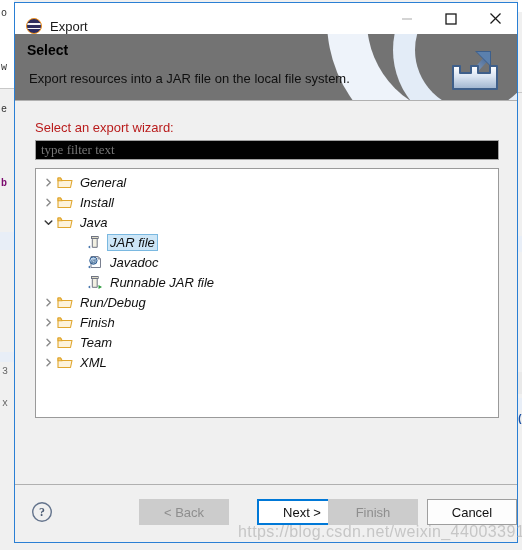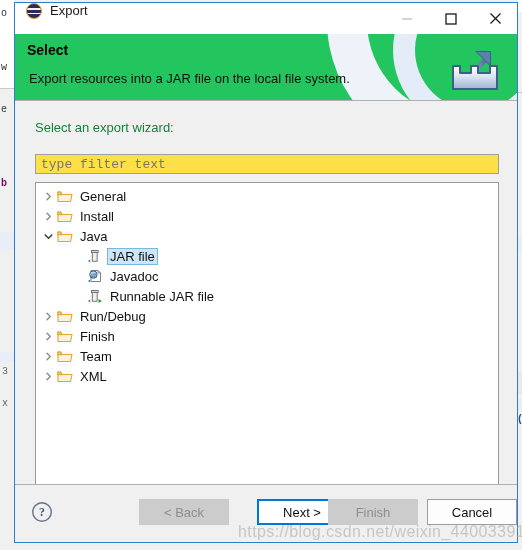--- a/index.html
+++ b/index.html
@@ -46,21 +46,21 @@
     box-sizing: border-box;
     display: flex;
     flex-direction: column;
   }
 
   
   #titlebar {
     height: 31px;
     background: #ffffff;
     display: flex;
-    align-items: flex-start;
+    align-items: flex-end;
     flex: 0 0 auto;
     position: relative;
   }
   #app-icon {
     margin-left: 11px;
     width: 16px; height: 16px;
     position: relative;
     flex: 0 0 auto;
   }
   #app-icon .ball {
@@ -99,21 +99,21 @@
     width: 44px; height: 31px;
     display: flex; align-items: center; justify-content: center;
     cursor: default;
   }
   .win-btn svg { display: block; }
 
   
   #banner {
     flex: 0 0 auto;
     height: 66px;
-    background: #22c55e;
+    background: #737373;
     position: relative;
     border-bottom: 1px solid #b0b0b0;
     overflow: hidden;
   }
   #banner-arc1, #banner-arc2, #banner-arc3 {
     position: absolute;
     border-radius: 50%;
     background: transparent;
   }
   #banner-arc1 {
@@ -148,44 +148,45 @@
   
   #body {
     flex: 1 1 auto;
     background: #f0f0f0;
     position: relative;
   }
   #label-select {
     position: absolute;
     left: 20px; top: 19px;
     font-size: 13px;
-    color: #15803d;
+    color: #b91c1c;
   }
   #filter-input {
     position: absolute;
-    left: 20px; top: 53px;
+    left: 20px; top: 39px;
     width: 464px; height: 20px;
     border: 1px solid #a0a0a0;
-    background: #fde047;
+    background: #000000;
     box-sizing: border-box;
-    font-family: Liberation Mono, monospace;
+    font-family: Liberation Serif, serif;
     font-size: 13px;
     color: #6d6d6d;
     padding: 0 5px;
     outline: none;
   }
   #tree {
     position: absolute;
-    left: 20px; top: 81px;
-    width: 464px; height: 315px;
+    left: 20px; top: 67px;
+    width: 464px; height: 250px;
     border: 1px solid #9a9a9a;
     background: #ffffff;
     box-sizing: border-box;
     overflow: hidden;
     padding-top: 3px;
+    font-style: italic;
   }
 
   .trow {
     height: 20px;
     display: flex;
     align-items: center;
     font-size: 13px;
     color: #101010;
     white-space: nowrap;
     position: relative;

